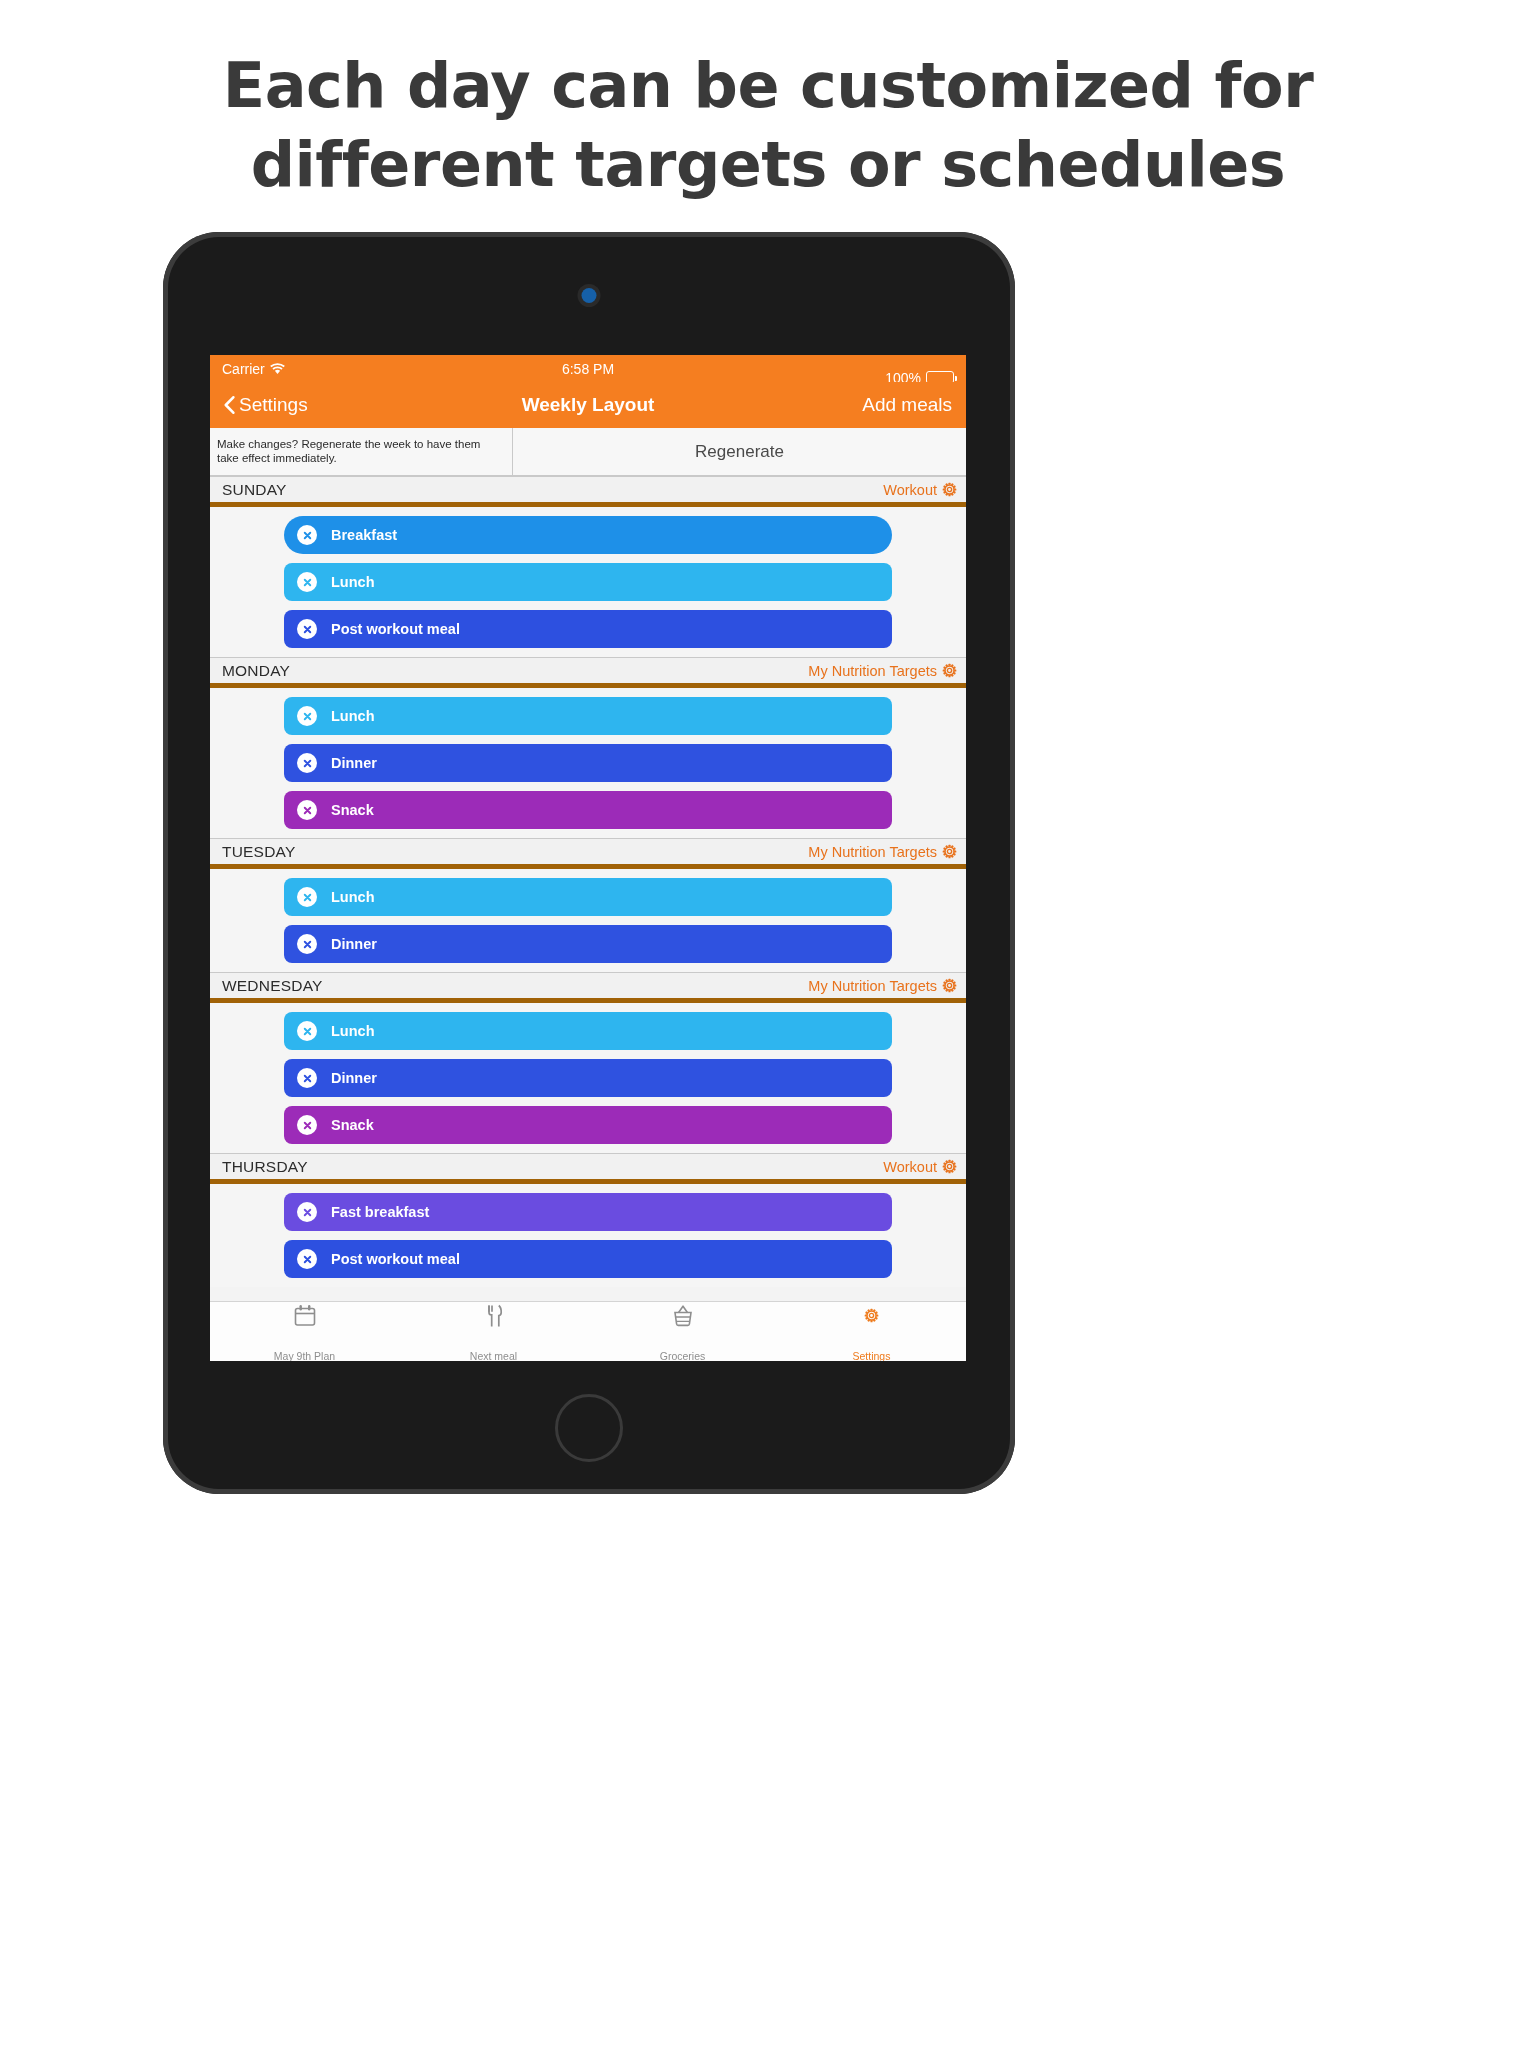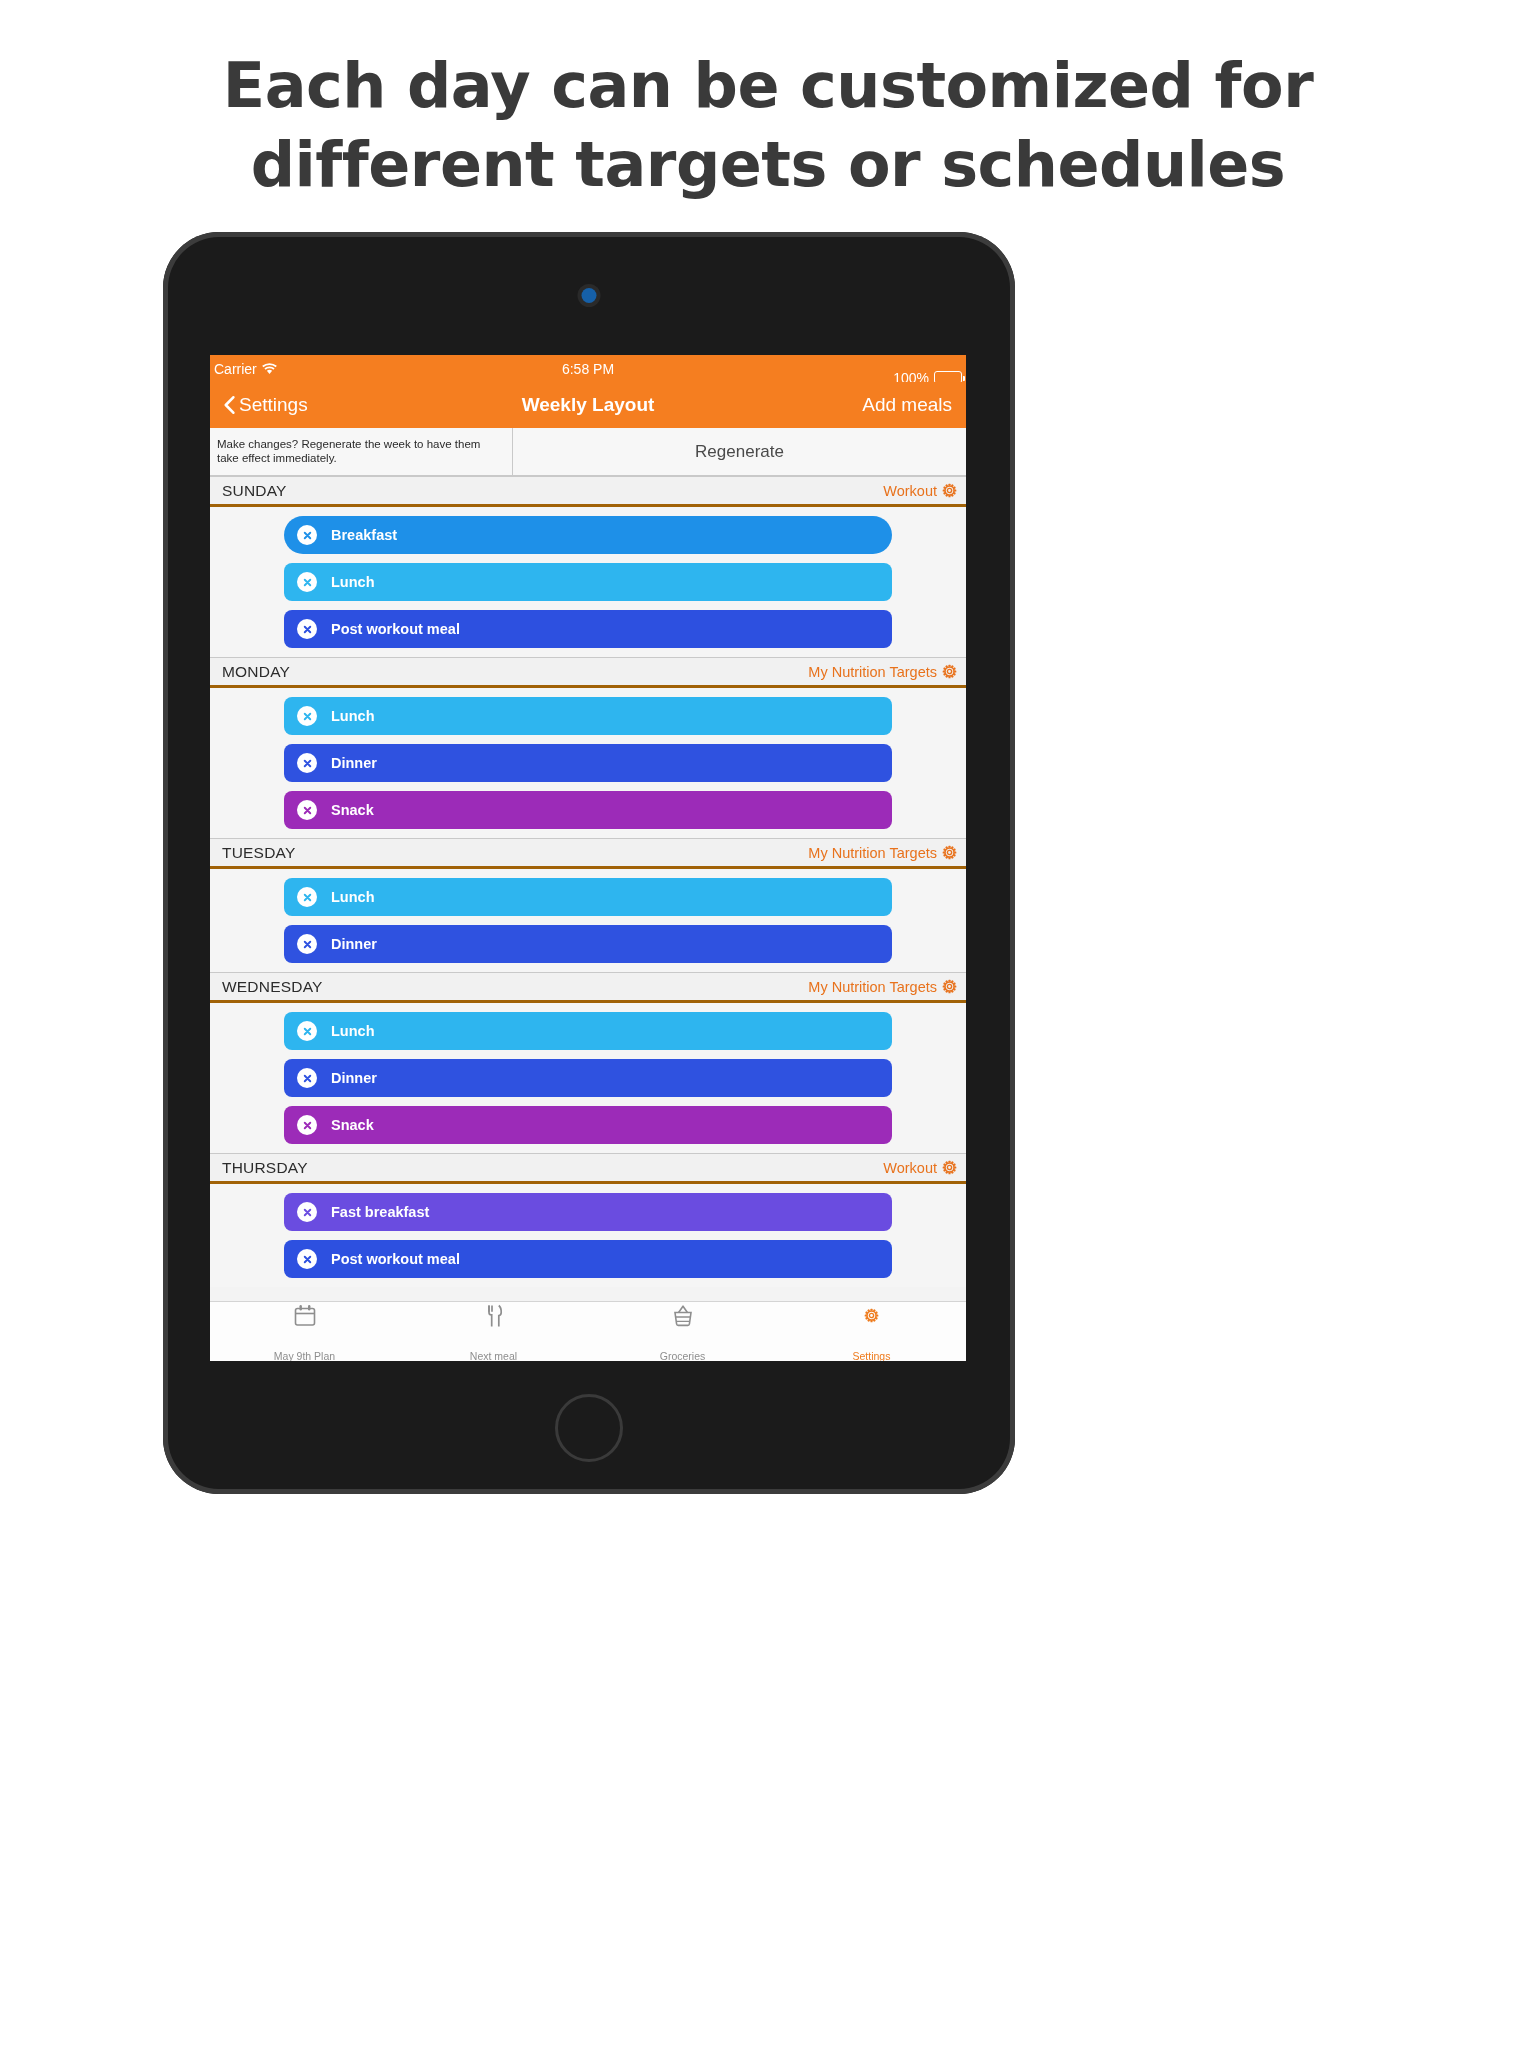--- a/index.html
+++ b/index.html
@@ -54,21 +54,21 @@
     left: 47px; top: 123px;
     width: 756px; height: 1006px;
     background: #f3f3f3;
     overflow: hidden;
   }
 
   
   .statusbar {
     height: 27px; background: #f57e20;
     display: flex; align-items: center;
-    padding: 0 4px;
+    padding: 0 12px;
     color: #fff; font-size: 14px;
   }
   .sb-left { display: flex; align-items: center; gap: 5px; flex: 1; }
   .sb-center { flex: 0 0 auto; font-size: 14px; }
   .sb-right { display: flex; align-items: center; justify-content: flex-end; gap: 5px; flex: 1; margin-top: 18px; }
   .wifi-icon { display:inline-block; width: 15px; height: 12px; position: relative; }
   .wifi-icon svg { display:block; }
   .battery {
     width: 28px; height: 13px; border: 1.5px solid #fff; border-radius: 3px;
     position: relative; padding: 1.5px;
@@ -112,21 +112,21 @@
     flex: 1; display:flex; align-items:center; justify-content:center;
     font-size:17px; color:#4a4a4a; cursor:pointer;
   }
 
   
   .day-header {
     height: 31px; background:#f1f1f1;
     display:flex; align-items:center;
     padding: 0 9px 0 12px;
     border-top:1px solid #c9c9c9;
-    border-bottom:3px solid #a16207;
+    border-bottom:5px solid #a16207;
   }
   .day-name { font-size:15.5px; color:#2c2c2c; letter-spacing:.2px; }
   .day-right {
     margin-left:auto; display:flex; align-items:center; gap:5px;
     color:#e8721c; font-size:14.5px; cursor:pointer;
   }
   .gear { width:15px; height:15px; display:block; }
 
   .day-body { background:#f5f5f5; padding: 9px 0 9px 0; }
 

